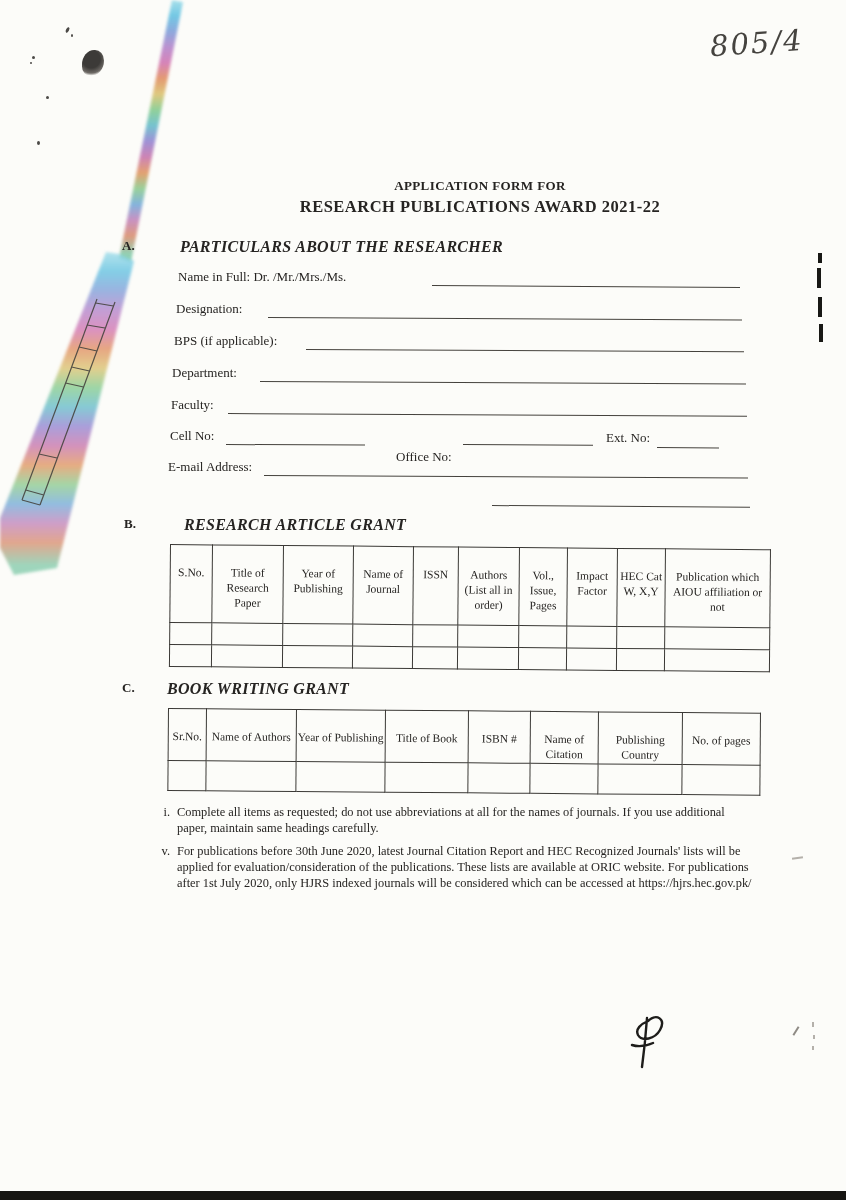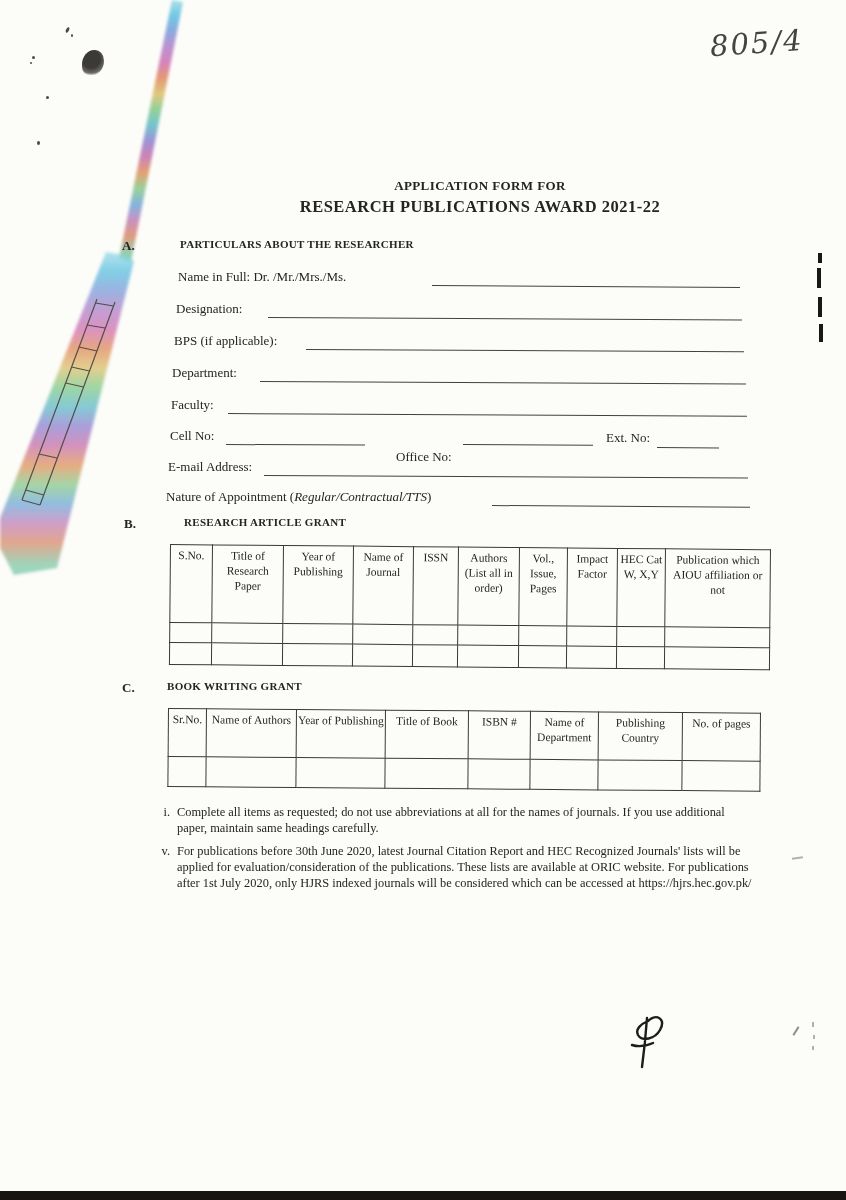--- a/index.html
+++ b/index.html
@@ -6,28 +6,28 @@
   .page{
     position:relative;width:846px;height:1200px;margin:0 auto;
     background:#fcfcf9;overflow:hidden;
     font-family:"Liberation Serif","DejaVu Serif",serif;color:#262422;
   }
   .abs{position:absolute;}
   
   .title1{left:110px;top:178px;width:740px;text-align:center;font-weight:bold;font-size:13px;letter-spacing:.4px;}
   .title2{left:110px;top:197px;width:740px;text-align:center;font-weight:bold;font-size:16.5px;letter-spacing:.5px;}
   .sec-letter{font-weight:bold;font-size:13px;}
-  .sec-heading{font-weight:bold;font-size:11px;letter-spacing:.3px;white-space:nowrap;}
+  .sec-heading{font-weight:bold;font-size:16px;letter-spacing:.3px;white-space:nowrap;font-style:italic;}
   
   .field-label{font-size:13px;white-space:nowrap;}
   .uline{position:absolute;height:1px;border-bottom:1.4px solid #45423d;transform-origin:left center;}
   
   table.grant{position:absolute;border-collapse:collapse;table-layout:fixed;transform-origin:left top;}
   .grant th,.grant td{border:1.4px solid #3b3936;font-weight:normal;font-size:11.5px;
-    text-align:center;vertical-align:top;padding:3px 1px 1px;line-height:1.3;overflow:hidden;}
+    text-align:center;vertical-align:top;padding:20px 1px 1px;line-height:1.3;overflow:hidden;}
   
   .notes{position:absolute;left:140px;top:804px;width:612px;}
   .notes-heading{font-weight:bold;font-size:14px;letter-spacing:.4px;margin:0 0 17px 0;}
   .note-item{display:flex;margin:0 0 6px 8px;font-size:12.4px;line-height:16.3px;}
   .note-num{width:22px;text-align:right;margin-right:7px;flex:none;}
   .note-text{flex:1;}
   
   .hand-number{left:710px;top:26px;font-style:italic;font-size:29px;color:#45433f;
     letter-spacing:2px;transform:rotate(-4deg);font-family:"DejaVu Serif",serif;}
   
@@ -119,21 +119,20 @@
   <span class="abs field-label" style="left:170px;top:428px">Cell No:</span>
   <div class="uline" style="left:226px;top:443px;width:139px;transform:rotate(0.25deg)"></div>
   <span class="abs field-label" style="left:396px;top:449px">Office No:</span>
   <div class="uline" style="left:463px;top:443px;width:130px;transform:rotate(0.3deg)"></div>
   <span class="abs field-label" style="left:606px;top:430px">Ext. No:</span>
   <div class="uline" style="left:657px;top:446px;width:62px;transform:rotate(0.4deg)"></div>
 
   <span class="abs field-label" style="left:168px;top:459px">E-mail Address:</span>
   <div class="uline" style="left:264px;top:474px;width:484px;transform:rotate(0.3deg)"></div>
 
-  <span class="abs field-label" style="left:166px;top:489px"><span>Nature of Appointment (</span><i>Regular/Contractual/TTS</i><span>)</span></span>
   <div class="uline" style="left:492px;top:504px;width:258px;transform:rotate(0.4deg)"></div>
 
   <span class="abs sec-letter" style="left:124px;top:516px">B.</span>
   <span class="abs sec-heading" style="left:184px;top:516px">RESEARCH ARTICLE GRANT</span>
 
   <table class="grant" style="left:170px;top:544px;width:600px;transform:rotate(0.5deg)">
     <colgroup>
       <col style="width:42px">
         <col style="width:71px">
         <col style="width:70px">
@@ -203,21 +202,21 @@
         <col style="width:78px">
     </colgroup>
     <thead>
       <tr style="height:48px">
 
       <th>Sr.No.</th>
           <th>Name of Authors</th>
           <th>Year of Publishing</th>
           <th>Title of Book</th>
           <th>ISBN #</th>
-          <th>Name of Department</th>
+          <th>Name of Citation</th>
           <th>Publishing Country</th>
           <th>No. of pages</th>
         </tr>
     </thead>
     <tbody>
       <tr style="height:30px">
           <td></td>
           <td></td>
           <td></td>
           <td></td>

